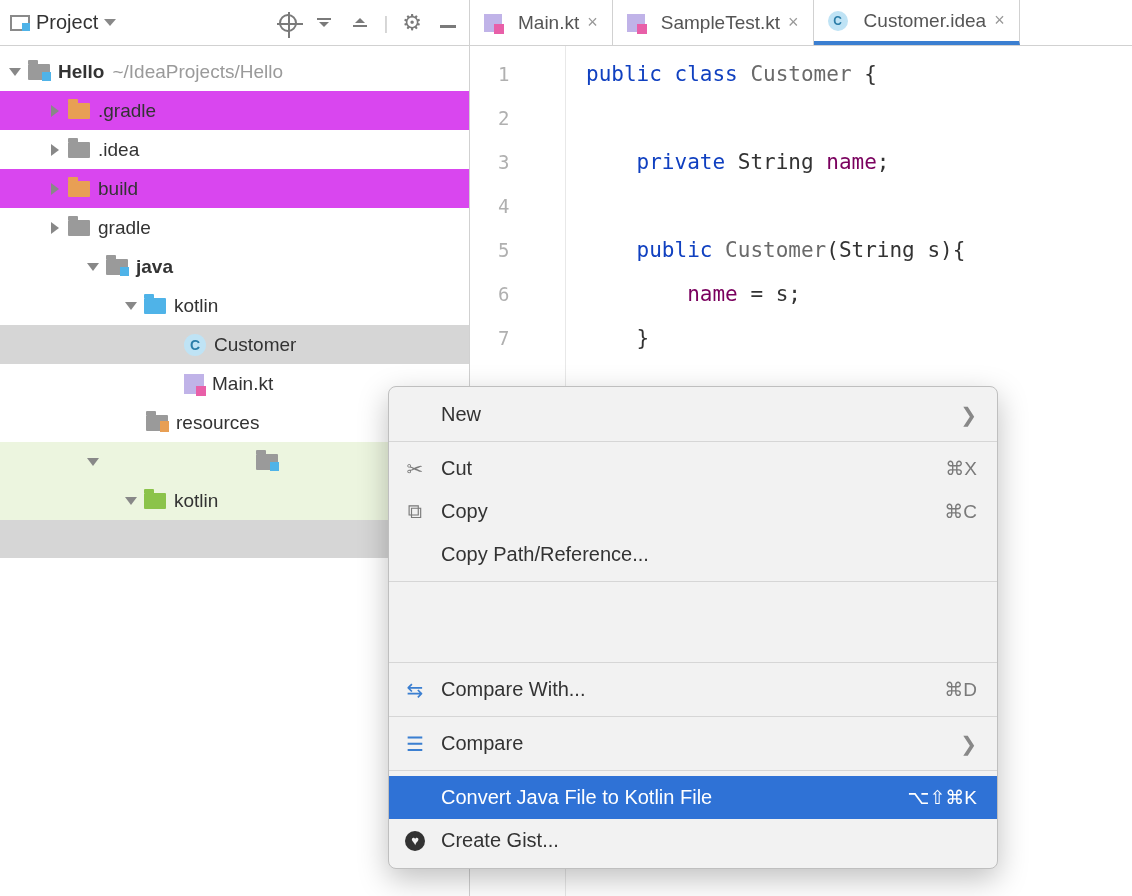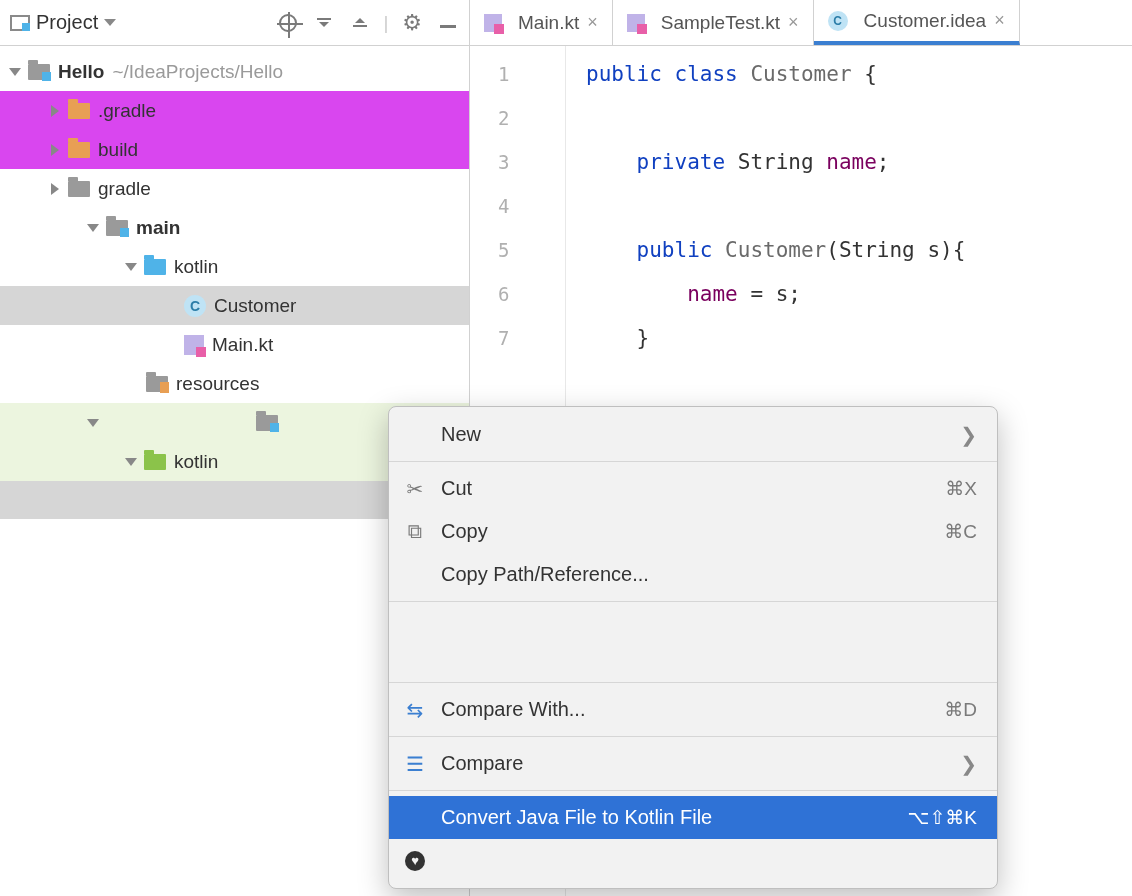--- a/index.html
+++ b/index.html
@@ -165,21 +165,21 @@
   }
   .kw{color:#1040c0;}
   .ident{color:#6a6a6a;}
   .field{color:#7a005e;}
   .brace{color:#333;}
   .hl-cyan{background:#a8e4e4;}
 
   
   .context-menu{
     position:absolute;
-    left:388px; top:406px;
+    left:388px; top:386px;
     width:610px;
     background:#f2f2f2;
     border:1px solid #bfbfbf;
     border-radius:8px;
     box-shadow:0 10px 30px rgba(0,0,0,0.25);
     padding:6px 0;
     font-size:20px;
   }
   .menu-item{
     height:43px;display:flex;align-items:center;
@@ -241,34 +241,39 @@
         <span class="arrow down"></span>
         <span class="folder module"></span>
         <span class="tree-label bold">Hello</span>
         <span class="tree-path">~/IdeaProjects/Hello</span>
       </div>
       <div class="tree-row hl-yellow" style="padding-left:48px;">
         <span class="arrow right"></span>
         <span class="folder orange"></span>
         <span class="tree-label">.gradle</span>
       </div>
+      <div class="tree-row" style="padding-left:48px;">
+        <span class="arrow right"></span>
+        <span class="folder gray"></span>
+        <span class="tree-label">.idea</span>
+      </div>
       <div class="tree-row hl-yellow" style="padding-left:48px;">
         <span class="arrow right"></span>
         <span class="folder orange"></span>
         <span class="tree-label">build</span>
       </div>
       <div class="tree-row" style="padding-left:48px;">
         <span class="arrow right"></span>
         <span class="folder gray"></span>
         <span class="tree-label">gradle</span>
       </div>
       <div class="tree-row" style="padding-left:86px;">
         <span class="arrow down"></span>
         <span class="folder module"></span>
-        <span class="tree-label bold">main</span>
+        <span class="tree-label bold">java</span>
       </div>
       <div class="tree-row" style="padding-left:124px;">
         <span class="arrow down"></span>
         <span class="folder blue"></span>
         <span class="tree-label">kotlin</span>
       </div>
       <div class="tree-row selected" style="padding-left:184px;">
         <span class="java-icon">C</span>
         <span class="tree-label">Customer</span>
       </div>
@@ -374,14 +379,15 @@
   <div class="menu-sep"></div>
   <div class="menu-item selected">
     <span class="menu-icon"></span>
     <span class="menu-label">Convert Java File to Kotlin File</span>
     <span class="menu-shortcut">⌥⇧⌘K</span>
   </div>
   <div class="menu-item">
     <span class="menu-icon">
         <span class="github-icon">♥</span>
       </span>
+    <span class="menu-label">Create Gist...</span>
   </div>
 </div>
 
 </body></html>

